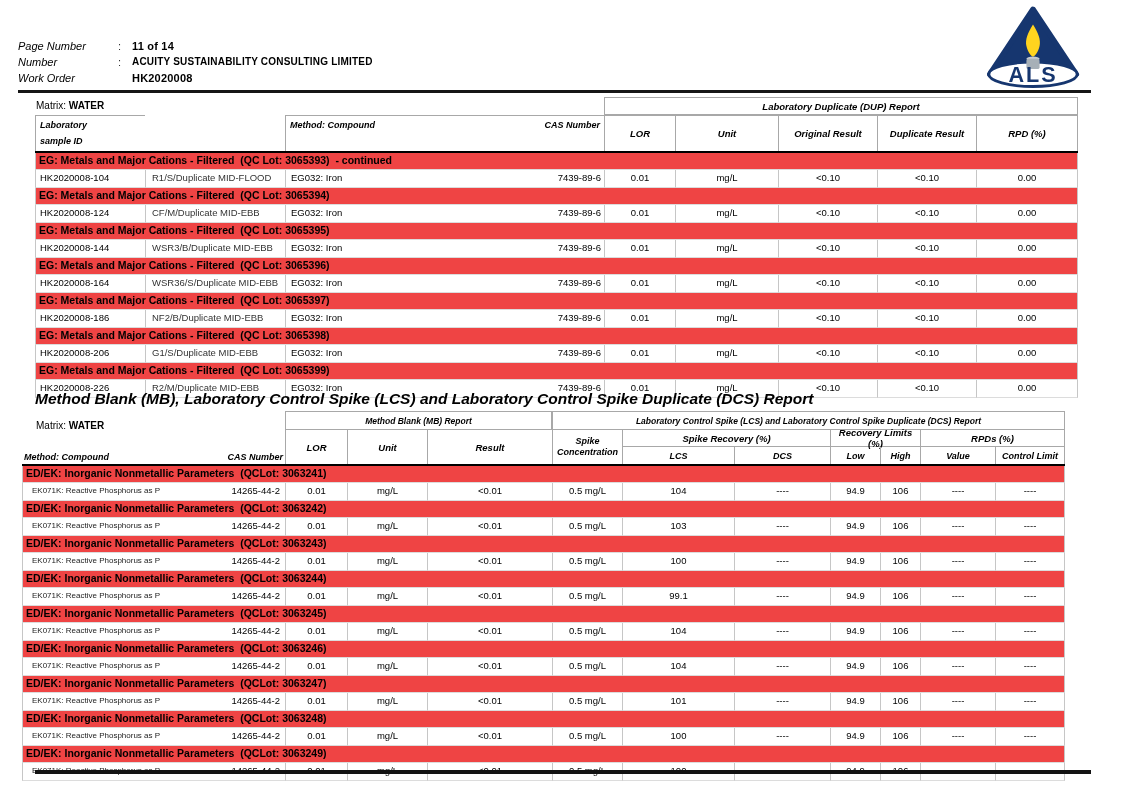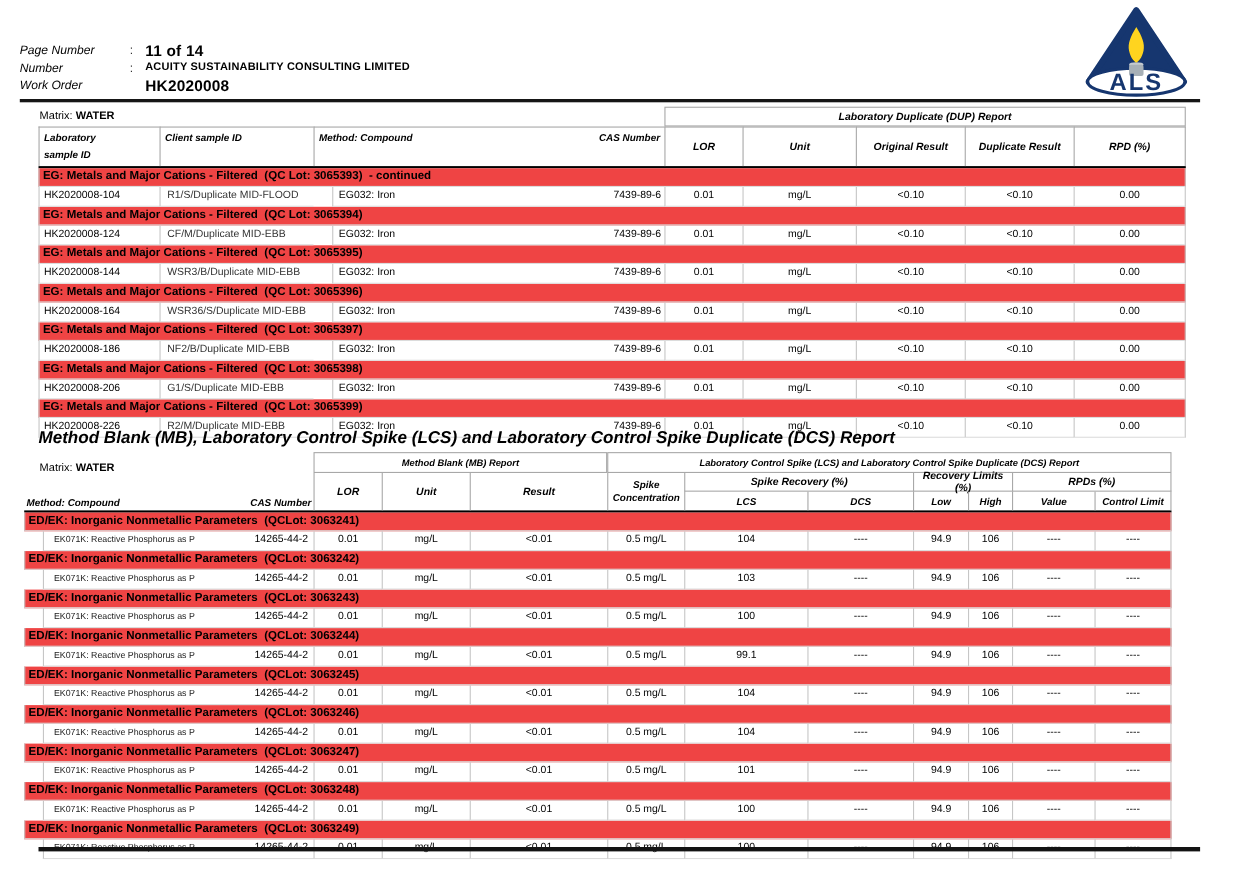--- a/index.html
+++ b/index.html
@@ -4,21 +4,21 @@
 <style>
   html,body{margin:0;padding:0;background:#fff;}
   .page{position:relative;width:1122px;height:794px;background:#ffffff;
         font-family:"Liberation Sans",sans-serif;color:#000;overflow:hidden;}
 
   
   .hdr{position:absolute;left:18px;top:38px;}
   .hrow{display:flex;height:16px;line-height:16px;}
   .hlabel{width:100px;font-style:italic;font-size:11px;}
   .hcolon{width:14px;font-size:11px;color:#333;}
-  .hvalue{font-weight:bold;font-size:14px;letter-spacing:.2px;}
+  .hvalue{font-weight:bold;font-size:11px;letter-spacing:.2px;}
   .top-rule{position:absolute;left:18px;top:90px;width:1073px;height:3px;background:#161616;}
   .logo{position:absolute;left:986px;top:5px;width:94px;height:84px;}
 
   
   .matrix{position:absolute;font-size:10px;}
   .matrix b{font-weight:bold;}
   .m1{left:36px;top:100px;}
   .m2{left:36px;top:420px;}
 
   
@@ -38,21 +38,21 @@
 
   
   .band{height:16px;line-height:15px;background:#ef4444;font-weight:bold;font-size:10.5px;
         padding-left:3px;border-left:1px solid #c6c6c6;border-right:1px solid #c6c6c6;
         border-bottom:1px solid #dcdcdc;white-space:pre;overflow:hidden;}
   .drow > div{height:17px;line-height:16px;font-size:9.5px;border-left:1px solid #c6c6c6;
               border-bottom:1px solid #dcdcdc;overflow:hidden;}
   .drow > div:last-child{border-right:1px solid #c6c6c6;}
   .cl{padding-left:4px;}
   .client{font-size:8px;color:#333;padding-left:6px;line-height:17px;}
-  .mcas{display:flex;justify-content:space-between;padding:0 3px 0 5px;margin-left:17px;}
+  .mcas{display:flex;justify-content:space-between;padding:0 3px 0 5px;}
   .num{text-align:center;}
 
   
   .sec-title{position:absolute;left:35px;top:390px;font-size:15.5px;font-weight:bold;font-style:italic;}
 
   
   .t2{position:absolute;left:22px;top:411px;width:1043px;}
   .g2{display:grid;grid-template-columns:263px 62px 80px 125px 70px 112px 96px 50px 40px 75px 70px;}
   .t2h{border-bottom:2.5px solid #000;}
   .t2h .hg2{grid-template-rows:19px 17px 17px;}
@@ -111,21 +111,20 @@
 
   <div class="t1">
     <div class="t1h">
       <div class="g1 hg" style="display:grid;">
         <div style="grid-area:1/1/2/4"></div>
         <div class="band-box" style="grid-area:1/4/2/9">Laboratory Duplicate (DUP) Report</div>
         <div class="hcell lab2" style="grid-area:2/1/3/2">
           <span>Laboratory</span>
           <span>sample ID</span>
         </div>
-        <div class="hcell" style="grid-area:2/2/3/3">Client sample ID</div>
         <div class="hcell hmc" style="grid-area:2/3/3/4">
           <span>Method: Compound</span>
           <span>CAS Number</span>
         </div>
         <div class="hcell hcenter" style="grid-area:2/4/3/5">LOR</div>
         <div class="hcell hcenter" style="grid-area:2/5/3/6">Unit</div>
         <div class="hcell hcenter" style="grid-area:2/6/3/7">Original Result</div>
         <div class="hcell hcenter" style="grid-area:2/7/3/8">Duplicate Result</div>
         <div class="hcell hcenter rt" style="grid-area:2/8/3/9">RPD (%)</div>
       </div>

